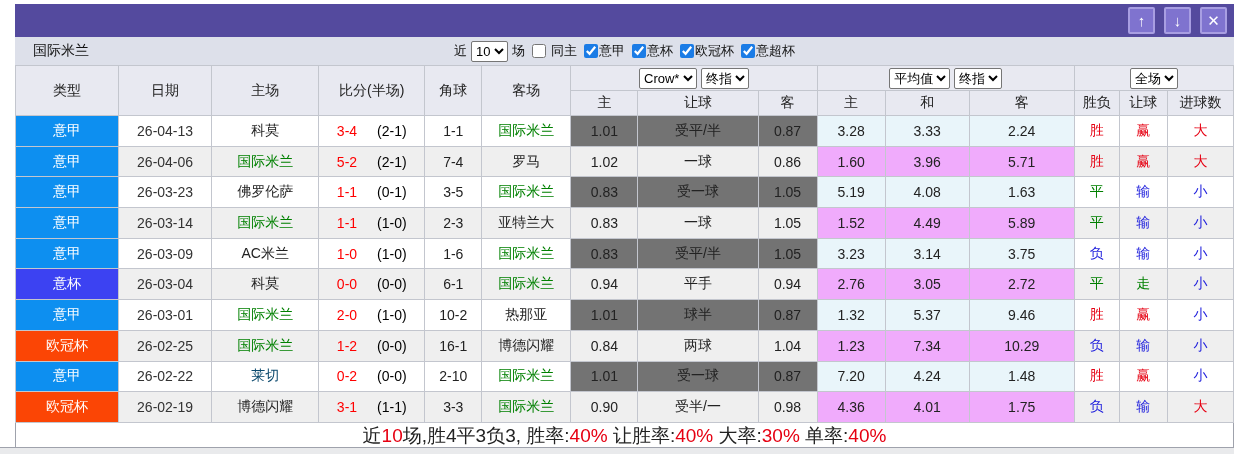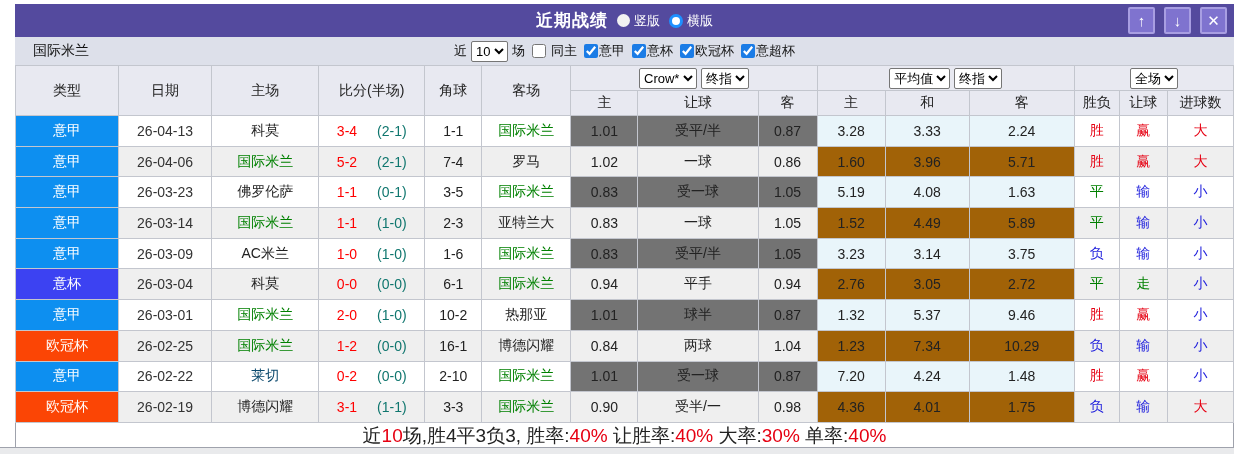--- a/index.html
+++ b/index.html
@@ -30,47 +30,36 @@
   table{border-collapse:collapse;table-layout:fixed;width:1219px;font-size:14px;color:#222;
     border:1px solid #9fa2ac;}
   td,th{border:1px solid #c3c6ce;text-align:center;padding:0;overflow:hidden;white-space:nowrap;font-weight:normal;}
   thead td,thead th{background:#e8e9f1;height:24px;color:#222;}
   tbody tr{height:30.7px;}
   tbody tr.white td{background:#ffffff;}
   tbody tr.gray td{background:#efefef;}
   tbody tr.white td.odds{background:#737373;}
   tbody tr.gray  td.odds{background:#efefef;}
   tbody tr.white td.avg{background:#e9f5fa;margin-left:20px;}
-  tbody tr.gray  td.avg{background:#a16207;text-align:center;}
+  tbody tr.gray  td.avg{background:#f0abfc;text-align:center;}
   td.league{color:#fff;}
   .score{color:#ff0000;}
-  .half{color:#0f766e;margin-left:20px;}
+  .half{color:#000000;margin-left:20px;}
   .date-cell{color:#333;}
   .footer-row td{height:26px;background:#fff;font-size:19px;border:1px solid #9fa2ac;}
   .red{color:#e60012;}
 
   .bottom-strip{position:absolute;left:0;top:447px;width:1234px;height:7px;background:#e9eaec;border-top:1px solid #9fa2ac;}
 </style>
 </head>
 <body>
 
 <div class="panel">
 
   <div class="titlebar">
-    <div class="title-center">
-      <span class="app-title">近期战绩</span>
-      <span class="radio-opt">
-        <span class="radio-dot"></span>
-        <span>竖版</span>
-      </span>
-      <span class="radio-opt">
-        <span class="radio-ring"></span>
-        <span>横版</span>
-      </span>
-    </div>
     <div class="tb-buttons">
       <div class="tb-btn">↑</div>
       <div class="tb-btn">↓</div>
       <div class="tb-btn">✕</div>
     </div>
   </div>
 
   <div class="filterbar">
     <span class="team-name">国际米兰</span>
     <div class="filter-center">

